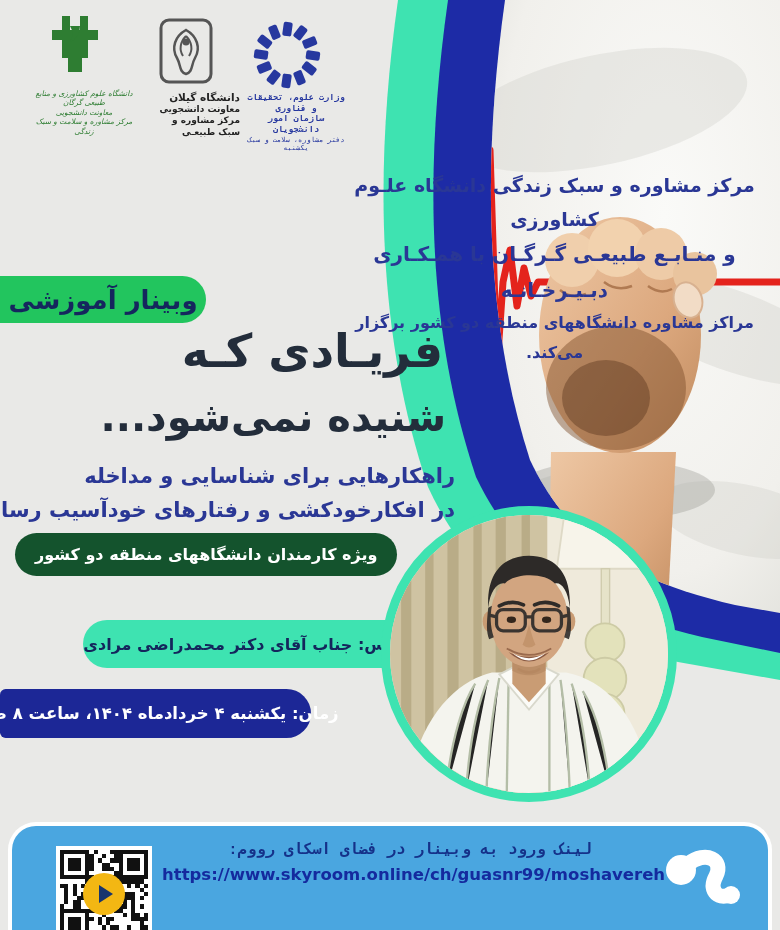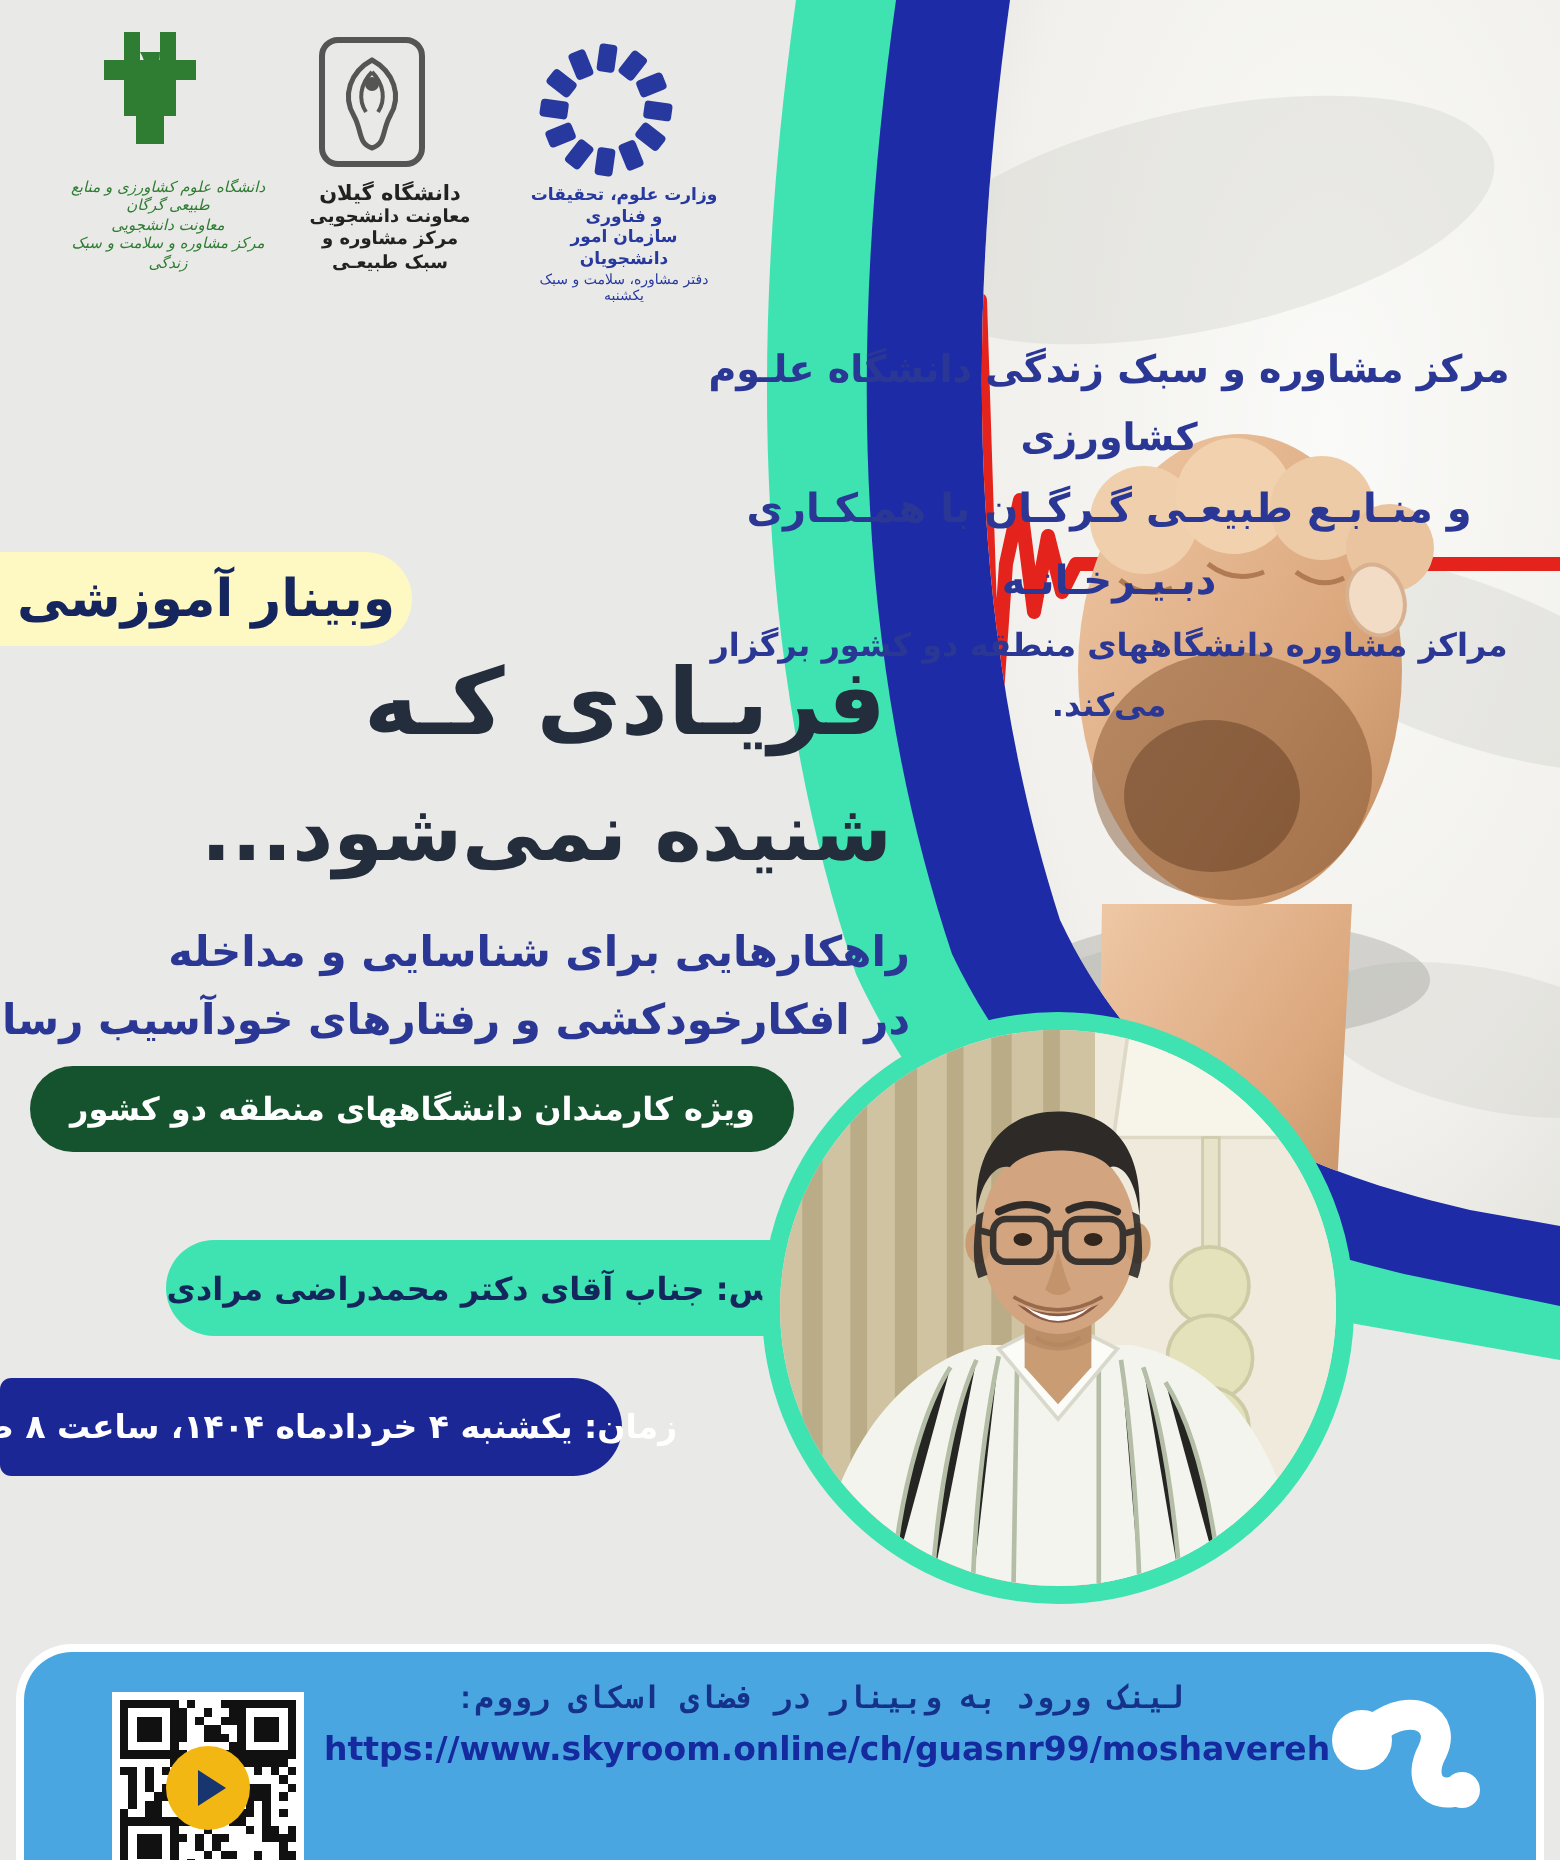--- a/index.html
+++ b/index.html
@@ -12,39 +12,39 @@
   .abs { position:absolute; }
 
   
   .hero { position:absolute; inset:0; z-index:1; pointer-events:none; }
 
   
   .logo-block { position:absolute; z-index:3; text-align:center; }
   .logo-block .emblem { display:block; margin:0 auto 3px auto; }
   .logo-left   { top:8px;  left:14px;  width:122px; }
   .logo-center { top:16px; left:132px; width:108px; }
-  .logo-right  { top:20px; left:244px; width:118px; }
+  .logo-right  { top:20px; left:228px; width:118px;font-family:Liberation Mono, monospace; }
   .logo-line { display:block; line-height:1.25;margin-left:18px; }
   .logo-left .logo-line  { color:#2e7d32; font-size:7.5px; font-style:italic; }
-  .logo-center .logo-line { color:#222; font-size:9px; }
+  .logo-center .logo-line { color:#222; font-size:9px;text-align:right; }
   .logo-center .logo-line.b1 { font-weight:bold; font-size:10.5px; }
   .logo-center .logo-line.b2 { font-weight:bold; }
   .logo-right .logo-line { color:#27389f; font-size:8.5px; font-weight:bold; }
   .logo-right .logo-line.small { font-size:7px; font-weight:normal; }
 
   
   .intro { top:168px; right:18px; width:415px; z-index:3; text-align:center;
            color:#2a3795; font-weight:bold; }
   .intro .l1 { font-size:19px; line-height:34px; }
   .intro .l2 { font-size:20px; line-height:36px; }
   .intro .l3 { font-size:16px; line-height:30px; }
 
   
   .type-pill { top:276px; left:0; width:206px; height:47px; z-index:3;
-    background:#fef9c3; border-radius:0 26px 26px 0;
+    background:#22c55e; border-radius:0 26px 26px 0;
     display:flex; align-items:center; justify-content:center;
     color:#15265e; font-size:26px; font-weight:bold; }
 
   
   .title1 { top:324px; right:337px; z-index:3; color:#232d3b;
             font-size:46px; font-weight:bold; white-space:nowrap; }
   .title2 { top:394px; right:334px; z-index:3; color:#232d3b;
             font-size:40px; font-weight:bold; white-space:nowrap; }
   .sub1 { top:464px; right:325px; z-index:3; color:#2a3795;
           font-size:21px; font-weight:bold; white-space:nowrap; }

